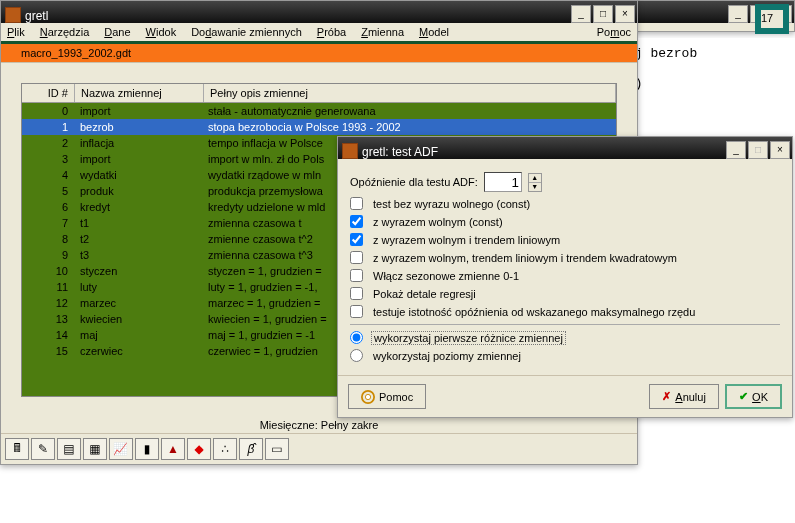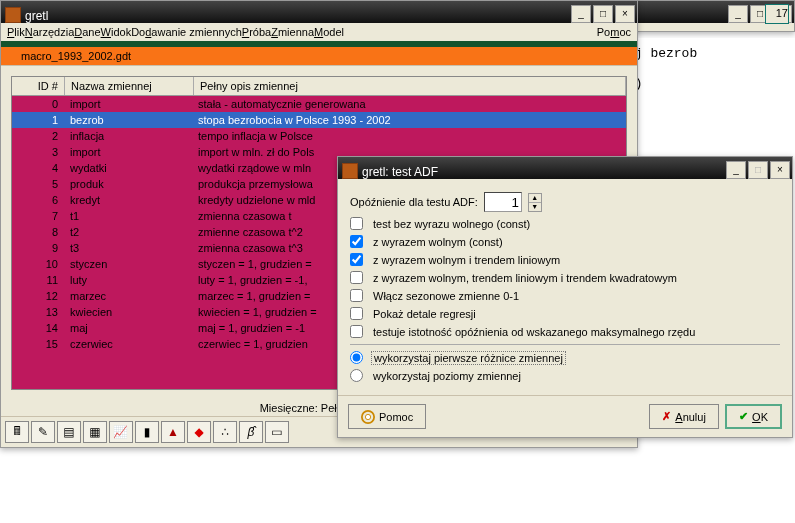--- a/index.html
+++ b/index.html
@@ -1,25 +1,25 @@
 <!DOCTYPE html>
 <html><head>
 <meta charset="utf-8">
 <style>
 body{margin:0;font-family:Tahoma,Arial,sans-serif;font-size:11px;background:#fff;width:795px;height:523px;position:relative;overflow:hidden}
 .window{position:absolute;background:#ece9d8;border:1px solid #999;box-shadow:0 2px 6px rgba(0,0,0,.3)}
 .titlebar{background:linear-gradient(#444,#111);color:#fff;height:22px;display:flex;align-items:flex-end;padding:0 2px 0 4px;font-size:12px}
 .titlebar .icon{width:14px;height:14px;background:#b85a16;border:1px solid #8a3f0f;margin-right:4px}
 .titlebar .spacer{flex:1}
 .tbtn{width:18px;height:16px;background:#ece9d8;border:1px solid #999;margin-left:2px;display:flex;align-items:center;justify-content:center;font-family:Arial;font-size:10px;line-height:1;color:#000}
-.menubar{display:flex;padding:3px 6px;gap:0;border-bottom:6px solid #14532d}
+.menubar{display:flex;padding:3px 6px;gap:15px;border-bottom:3px solid #14532d}
 .menubar span{cursor:default}
 .menubar span u{text-decoration:underline}
 .filelbl{padding:3px 20px;background:#f97316;border-bottom:1px solid #c9c0ab}
-.grid{background:#be185d;margin:10px;border:1px solid #888;height:312px;overflow:hidden}
+.grid{background:#4d7c0f;margin:20px;border:1px solid #888;height:312px;overflow:hidden}
 .ghead{display:flex;background:#ece9d8;border-bottom:1px solid #999;font-size:11px}
 .ghead div{padding:3px 6px;border-right:1px solid #aaa}
 .grow{display:flex;font-size:11px}
 .grow div{padding:2px 6px}
 .grow.sel{background:#316ac5;color:#fff}
 .c1{width:40px;text-align:right}
 .c2{width:116px}
 .c3{flex:1}
 .status{padding:2px 8px;text-align:center;font-size:11px}
 .toolbar{display:flex;gap:2px;padding:4px;border-top:1px solid #c9c0ab}
@@ -42,21 +42,21 @@
 <body>
 
 <div class="bgwin window">
   <div class="titlebar">
       <span class="spacer"></span>
     <div class="tbtn">_</div>
     <div class="tbtn">□</div>
     <div class="tbtn">×</div>
   </div>
 </div>
-<div style="position:absolute;right:6px;top:4px;width:22px;height:18px;background:#ece9d8;border:1px solid #0f766e;font-size:11px;text-align:right;line-height:17px">17</div>
+<div style="position:absolute;right:6px;top:4px;width:22px;height:18px;background:#ece9d8;border:6px solid #0f766e;font-size:11px;text-align:left;line-height:17px">17</div>
 <div class="bgsnip">
   <div>ej bezrob</div><br>
   <div>1)</div>
 </div>
 
 <div class="window" style="left:0;top:0;width:636px">
   <div class="titlebar">
     <span class="icon"></span>
     <span>gretl</span>
     <span class="spacer"></span>
@@ -176,21 +176,21 @@
     <div class="tb" style="color:#a00">▲</div>
     <div class="tb" style="color:#d00">◆</div>
     <div class="tb">∴</div>
     <div class="tb">
         <i>β̂</i>
       </div>
     <div class="tb">▭</div>
   </div>
 </div>
 
-<div class="window dialog" style="left:337px;top:156px;width:454px">
+<div class="window dialog" style="left:337px;top:136px;width:454px">
   <div class="titlebar">
     <span class="icon"></span>
     <span>gretl: test ADF</span>
     <span class="spacer"></span>
     <div class="tbtn">_</div>
     <div class="tbtn" style="color:#aaa">□</div>
     <div class="tbtn">×</div>
   </div>
   <div class="body">
     <div class="row">

